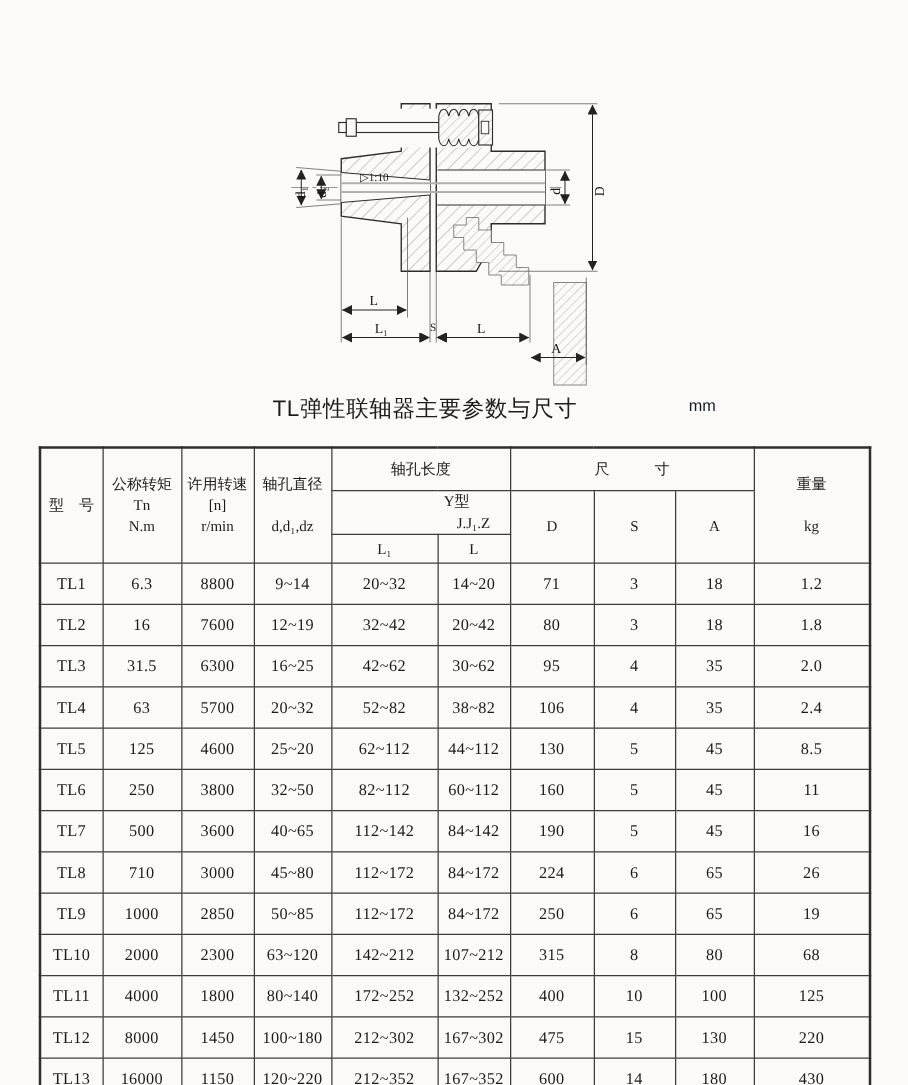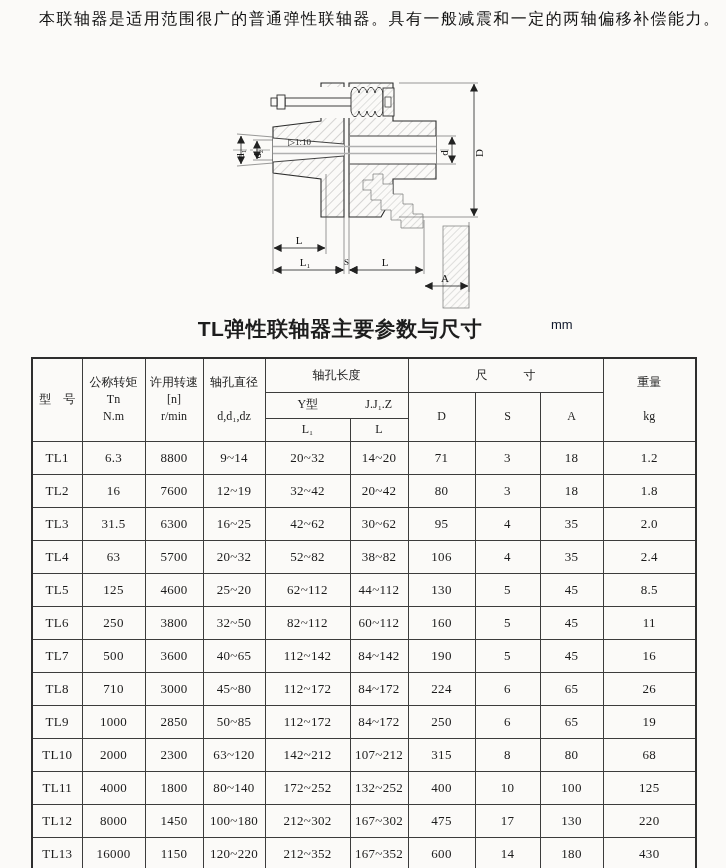--- a/index.html
+++ b/index.html
@@ -17,21 +17,21 @@
 
   .figure-wrap{position:absolute;left:231px;top:74px;width:256px;height:236px;}
   .figure-wrap svg{display:block;}
 
   .table-title-row{
     position:absolute;left:0;top:315px;width:726px;height:22px;
     font-family:"Liberation Sans","DejaVu Sans",sans-serif;
   }
   .table-title{
     position:absolute;left:340px;transform:translateX(-50%);
-    font-size:21px;font-weight:700;color:#1d1d1d;letter-spacing:0.5px;white-space:nowrap;
+    font-size:18px;font-weight:400;color:#1d1d1d;letter-spacing:0.5px;white-space:nowrap;
   }
   .table-unit{
     position:absolute;left:551px;top:2px;font-size:13px;color:#0f172a;
   }
 
   .params-table-wrap{position:absolute;left:31px;top:357px;}
   table.params{
     border-collapse:collapse;table-layout:fixed;width:666px;
     font-family:"Liberation Serif","DejaVu Serif",serif;
     border:2px solid #2e2e2e;
@@ -40,30 +40,29 @@
     border:1px solid #3c3c3c;text-align:center;vertical-align:middle;
     padding:0;color:#1b1b1b;
   }
   thead td{font-size:12px;line-height:1.45;}
   .th-multi{white-space:pre-line;}
   tr.hr1{height:34px;}
   tr.hr2{height:26px;}
   tr.hr3{height:23px;}
   tbody td{font-size:13px;height:32px;letter-spacing:0.3px;}
   tbody td:first-child{font-size:13px;}
-  .split-cell{display:flex;width:100%;align-items:flex-end;}
+  .split-cell{display:flex;width:100%;align-items:flex-end;flex-direction:column;}
   .split-cell span{display:block;text-align:center;}
   .split-cell .left-part{width:59.5%;}
   .split-cell .right-part{width:40.5%;}
 </style>
 </head>
 <body>
 
 <div class="intro">
-  <div class="line first justify-full">本联轴器是适用范围很广的普通弹性联轴器。具有一般减震和一定的两轴偏移补偿能力。</div>
 </div>
 
 <div class="figure-wrap">
 <svg width="256" height="236" viewBox="0 0 256 236" xmlns="http://www.w3.org/2000/svg">
   <defs>
     <pattern id="hatch" width="7" height="7" patternUnits="userSpaceOnUse" patternTransform="rotate(45)">
       <rect width="7" height="7" fill="#fbfaf8"></rect>
       <line x1="0" y1="0" x2="0" y2="7" stroke="#9a9a9a" stroke-width="0.8"></line>
     </pattern>
     <pattern id="hatch2" width="5" height="5" patternUnits="userSpaceOnUse" patternTransform="rotate(45)">
@@ -339,21 +338,21 @@
           <td>125</td>
         </tr>
         <tr>
           <td>TL12</td>
           <td>8000</td>
           <td>1450</td>
           <td>100~180</td>
           <td>212~302</td>
           <td>167~302</td>
           <td>475</td>
-          <td>17</td>
+          <td>15</td>
           <td>130</td>
           <td>220</td>
         </tr>
         <tr>
           <td>TL13</td>
           <td>16000</td>
           <td>1150</td>
           <td>120~220</td>
           <td>212~352</td>
           <td>167~352</td>

